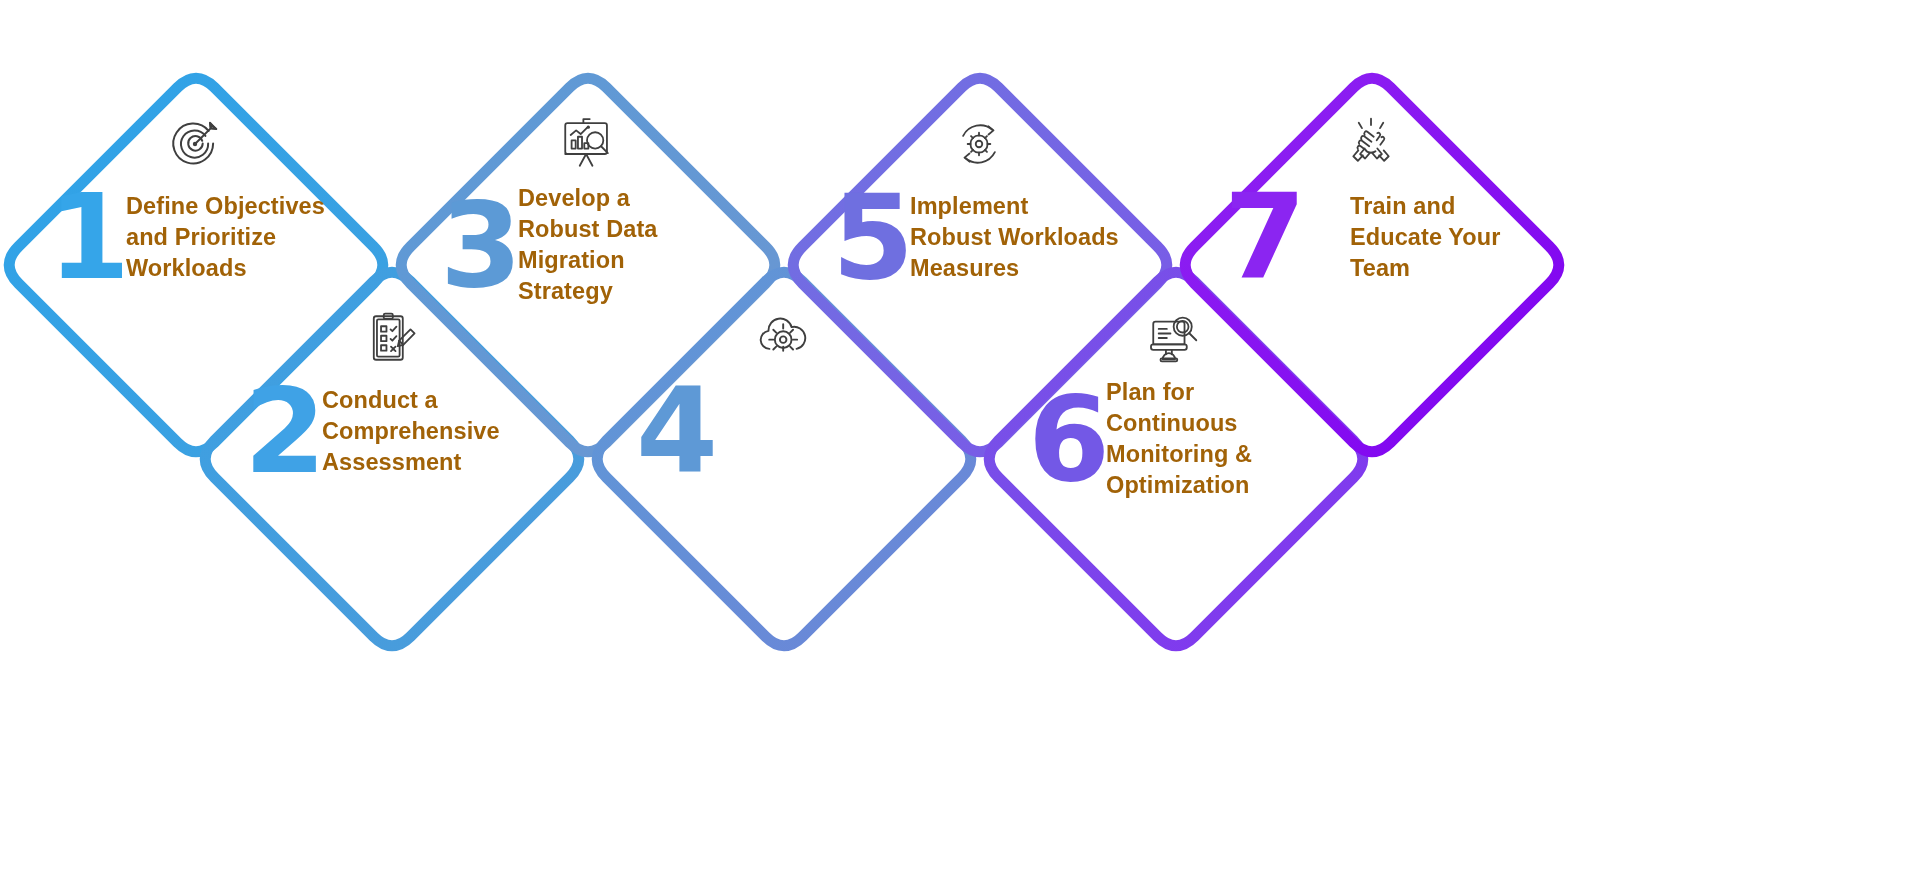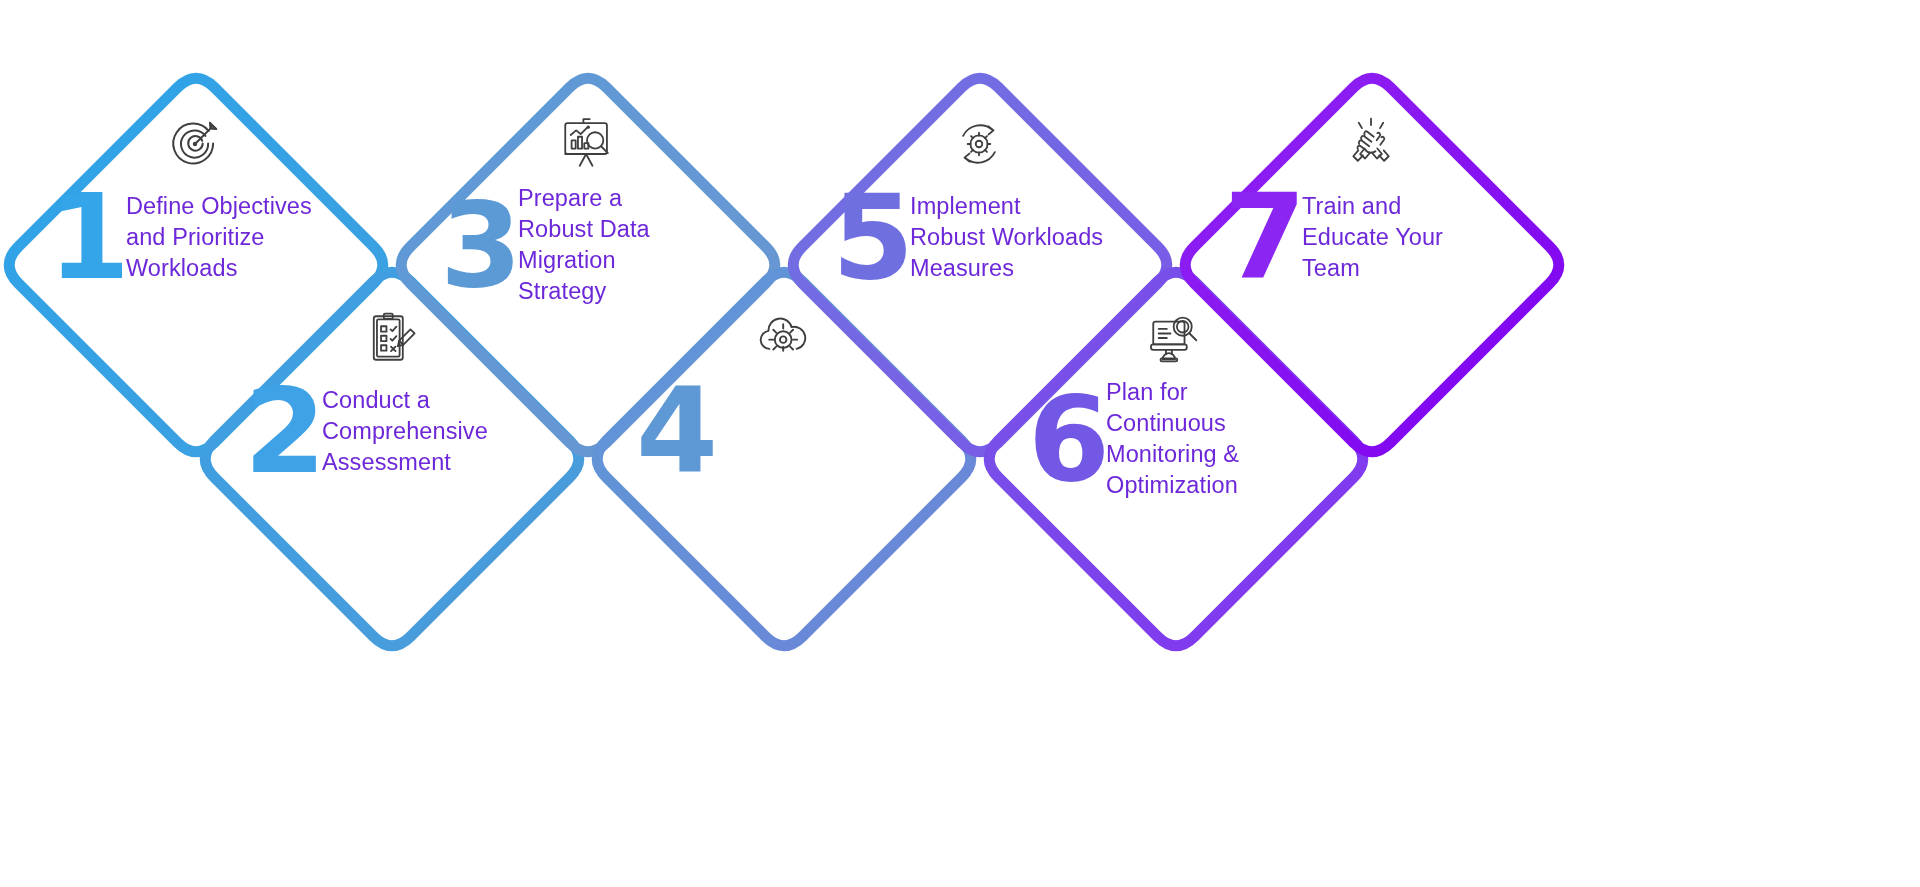--- a/index.html
+++ b/index.html
@@ -19,24 +19,24 @@
     font-family:"DejaVu Sans","Liberation Sans",sans-serif;
     font-weight:700;
     font-size:118px;
     line-height:0.92;
     letter-spacing:-3px;
     user-select:none;
   }
   .icon{position:absolute;width:58px;height:58px;}
   .icon svg{width:100%;height:100%;display:block;}
   .label{
-    color:#6d28d9;
+    color:#a16207;
     font-size:23.5px;
     line-height:1.32;
-    font-weight:400;
+    font-weight:700;
     white-space:pre-line;
     letter-spacing:0.1px;
   }
 </style>
 </head>
 <body>
 
 <div id="stage">
   <svg class="diamonds" id="diamond-layer" viewBox="0 0 1920 887" aria-hidden="true">
       <defs>
@@ -130,21 +130,21 @@
       <rect x="22" y="24" width="4.5" height="13"></rect>
       <rect x="29" y="31" width="4.5" height="6"></rect>
       <path d="M14 22l6-5 5 4 8-8"></path>
       <circle cx="33.5" cy="13.5" r="1.8" fill="#3f3f3f" stroke="none"></circle>
       <circle cx="41" cy="28" r="9"></circle>
       <path d="M47.5 34.5 55 42"></path>
     </svg>
         </div>
         <div class="step-inner" style="left: 0px; top: 68px; width: 330px;">
           <div class="num" style="color: rgb(92, 154, 214); width: 78px; text-align: left;">3</div>
-          <div class="label" style="width: 215px;">Prepare a
+          <div class="label" style="width: 215px;">Develop a
 Robust Data
 Migration
 Strategy</div>
         </div>
       </div>
       <div class="step" style="left: 636px; top: 309px; width: 330px; height: 300px;">
         <div class="icon" style="left: 118px; top: 0px;">
     <svg viewBox="0 0 64 64" fill="none" stroke="#3f3f3f" stroke-width="2.1" stroke-linecap="round" stroke-linejoin="round">
       <path d="M17 44a10 10 0 0 1-1-19.9A13 13 0 0 1 41.5 20 10.5 10.5 0 0 1 47 44"></path>
       <path d="M32.2 21.5v-4.6 M32.2 46.1v-4.6 M43 33.8h4.6 M16.8 33.8h4.6
@@ -211,19 +211,19 @@
       <path d="M43.5 24.5c1.8-1.4 4.1.9 2.8 2.8l-4 5.5"></path>
       <path d="M31 41.5l-5.5 6.5-5.5-5 5-6"></path>
       <path d="M18 39l-5.5 6.5 5 5 5.5-6"></path>
       <path d="M33 41.5l5.5 6.5 5.5-5-5-6"></path>
       <path d="M46 39l5.5 6.5-5 5-5.5-6"></path>
       <path d="M27 40c2.5 2 7.5 2 10 0"></path>
     </svg>
         </div>
         <div class="step-inner" style="left: 0px; top: 68px; width: 330px;">
           <div class="num" style="color: rgb(139, 37, 241); width: 78px; text-align: left;">7</div>
-          <div class="label" style="width: 215px;">Train and
+          <div class="label" style="width: 215px; margin-left: 48px;">Train and
 Educate Your
 Team</div>
         </div>
       </div>
     </div>
 </div>
 
 </body></html>

